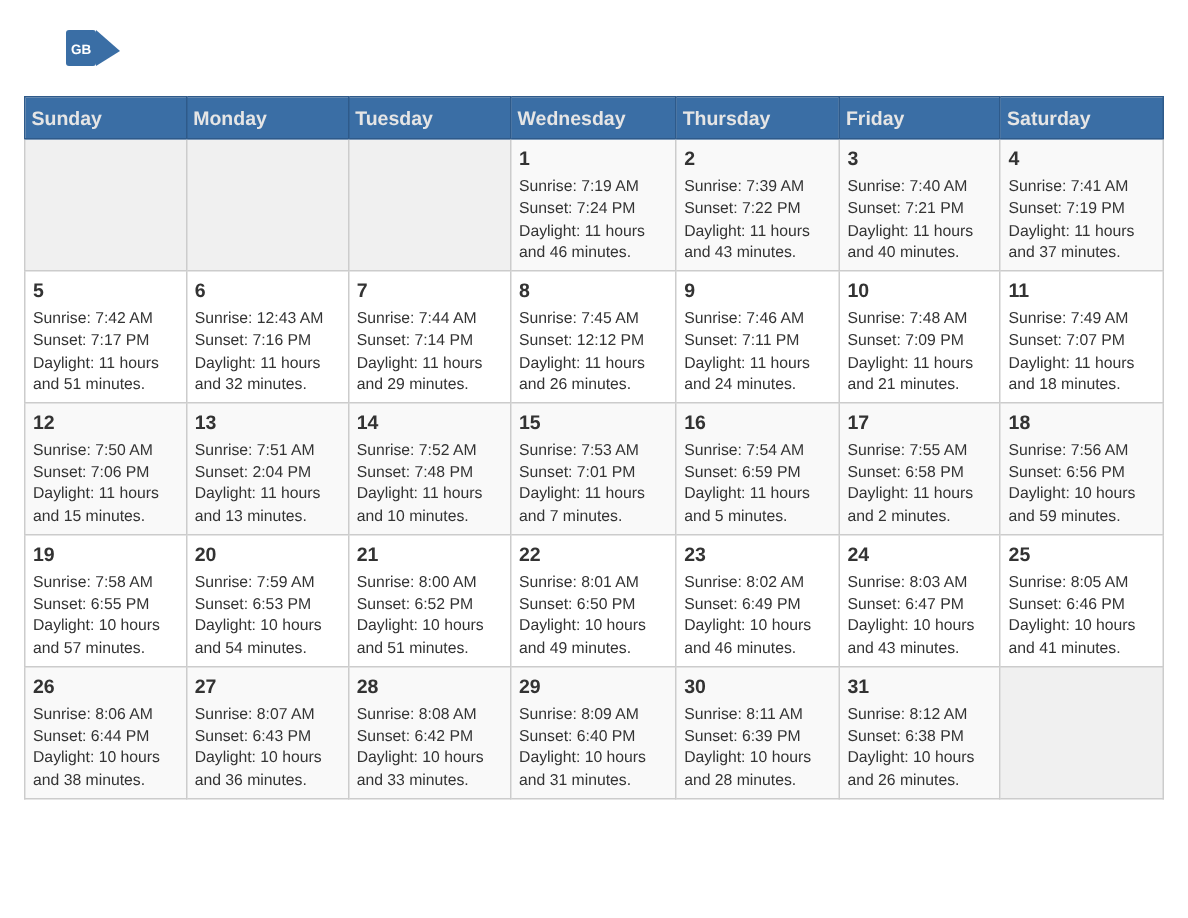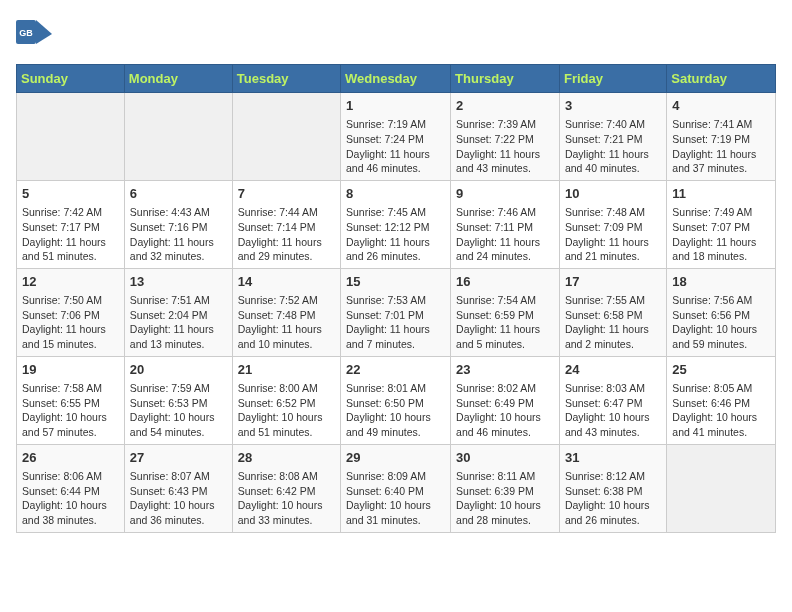--- a/index.html
+++ b/index.html
@@ -8,20 +8,21 @@
       background: #fff;
       width: 792px;
       min-height: 612px;
       padding: 16px;
     }
     .header {
       display: flex;
       justify-content: space-between;
       align-items: flex-end;
       margin-bottom: 12px;
+      margin-left: 28px;
     }
     .logo {
       display: flex;
       align-items: center;
     }
     .logo-text {
       display: flex;
       flex-direction: column;
       line-height: 1.1;
     }
@@ -53,21 +54,21 @@
       color: #444;
       font-weight: normal;
     }
     table {
       width: 100%;
       border-collapse: collapse;
       font-size: 11px;
     }
     thead tr th {
       background: #3a6ea5;
-      color: #bef264;
+      color: #e5e5e5;
       padding: 6px 4px;
       text-align: left;
       font-size: 13px;
       font-weight: bold;
       border: 1px solid #2e5a8a;
     }
     tbody tr td {
       border: 1px solid #ccc;
       vertical-align: top;
       padding: 4px 5px;
@@ -159,21 +160,21 @@
       </tr>
       <tr>
         <td>
           <span class="day-num">5</span>
           <div>Sunrise: 7:42 AM</div>
           <div>Sunset: 7:17 PM</div>
           <div>Daylight: 11 hours and 51 minutes.</div>
         </td>
         <td>
           <span class="day-num">6</span>
-          <div>Sunrise: 4:43 AM</div>
+          <div>Sunrise: 12:43 AM</div>
           <div>Sunset: 7:16 PM</div>
           <div>Daylight: 11 hours and 32 minutes.</div>
         </td>
         <td>
           <span class="day-num">7</span>
           <div>Sunrise: 7:44 AM</div>
           <div>Sunset: 7:14 PM</div>
           <div>Daylight: 11 hours and 29 minutes.</div>
         </td>
         <td>

